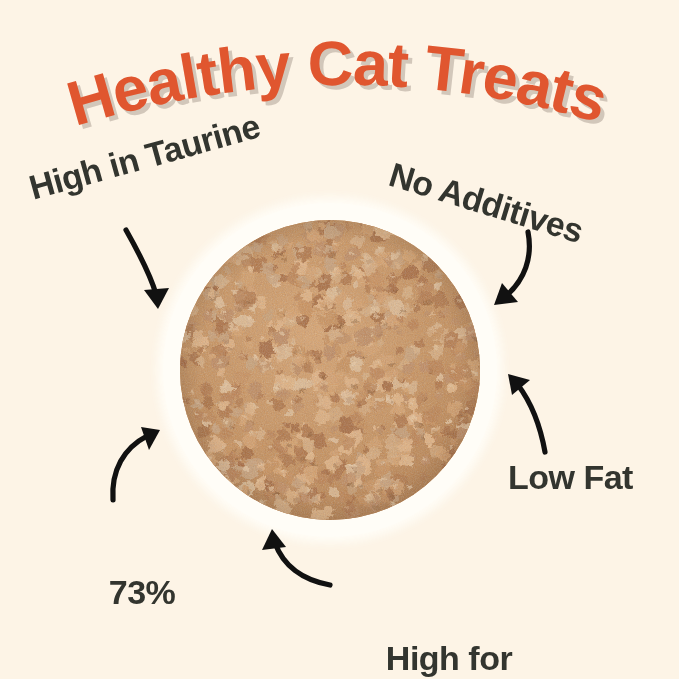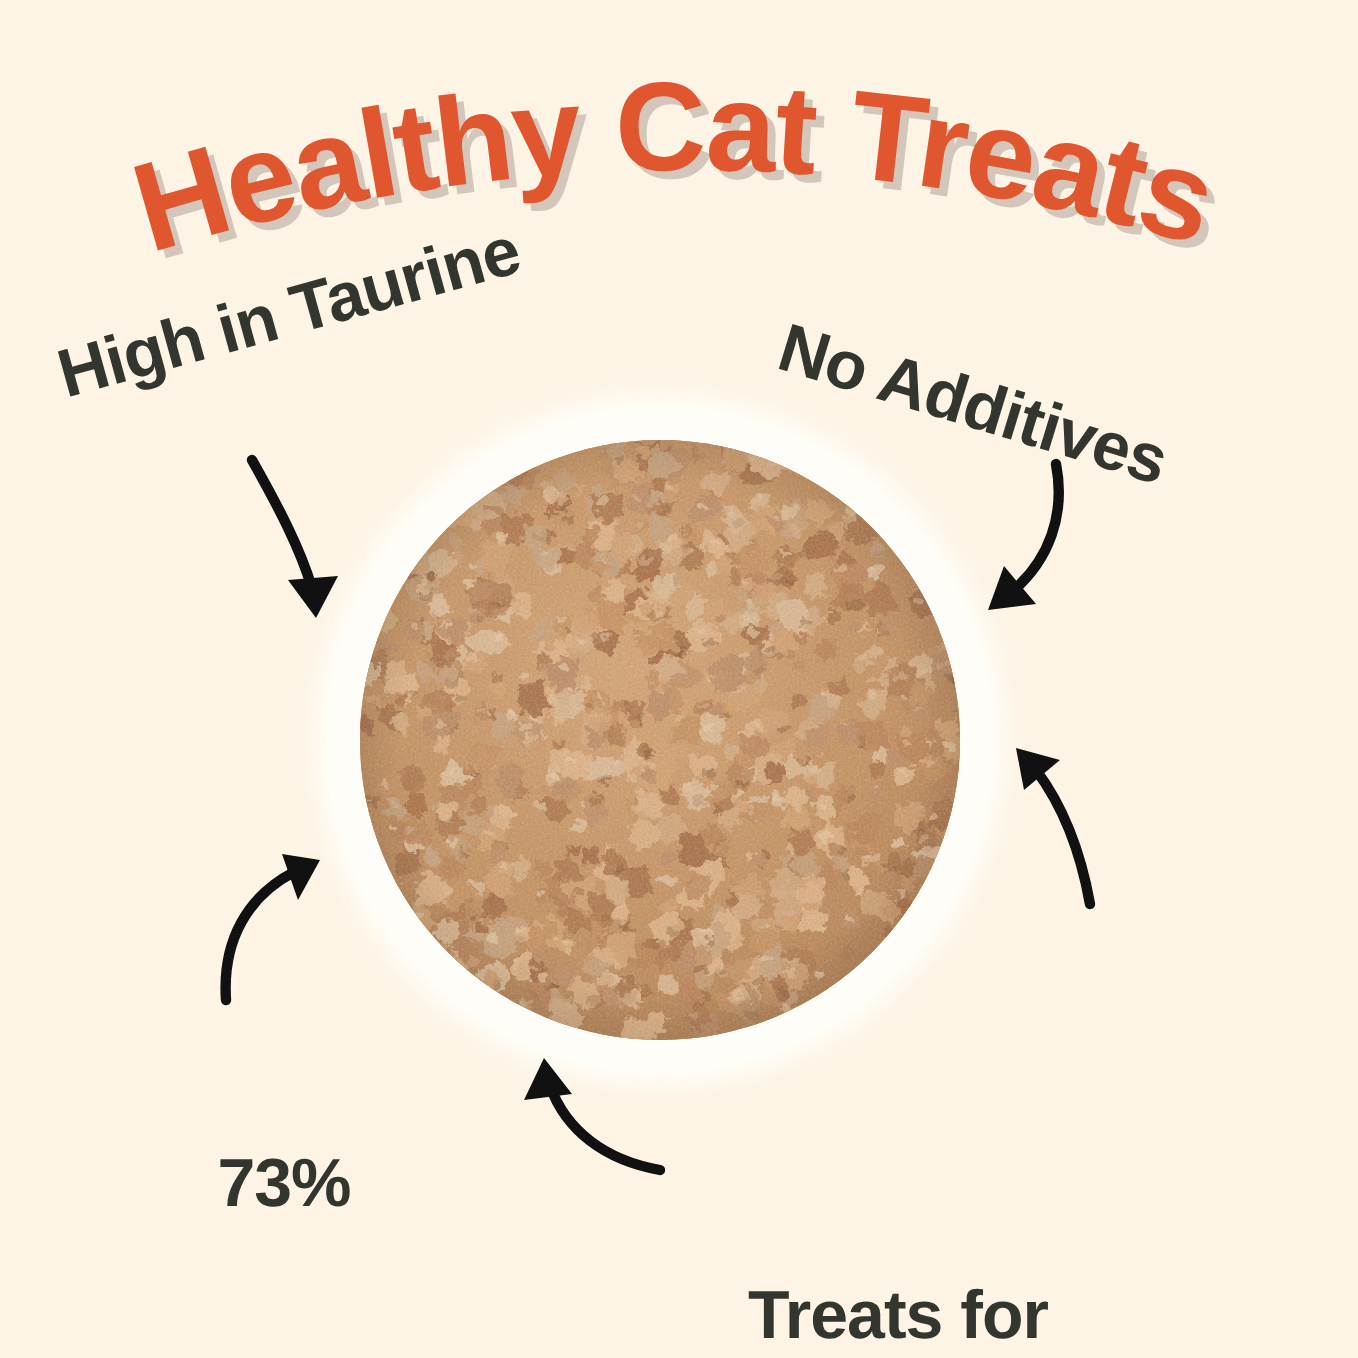--- a/index.html
+++ b/index.html
@@ -1511,24 +1511,25 @@
     <g>
       <path class="arrow-path" d="M 330,585 C 302,580 283,565 275,543"></path>
       <path class="arrow-head" d="M 272,529 L 286,547 L 262,550 Z"></path>
     </g>
   </svg>
 
   <div class="label" id="label-taurine">High in Taurine</div>
 
   <div class="label" id="label-additives">No Additives</div>
 
+  <div class="label" id="label-lowfat">Low Fat</div>
 
   <div class="label" id="label-turkey">
     <div>73%</div>
     
   </div>
 
   <div class="label" id="label-allergies">
-    <div>Treats for</div>
+    <div>High for</div>
     
   </div>
 
 </div>
 
 </body></html>

